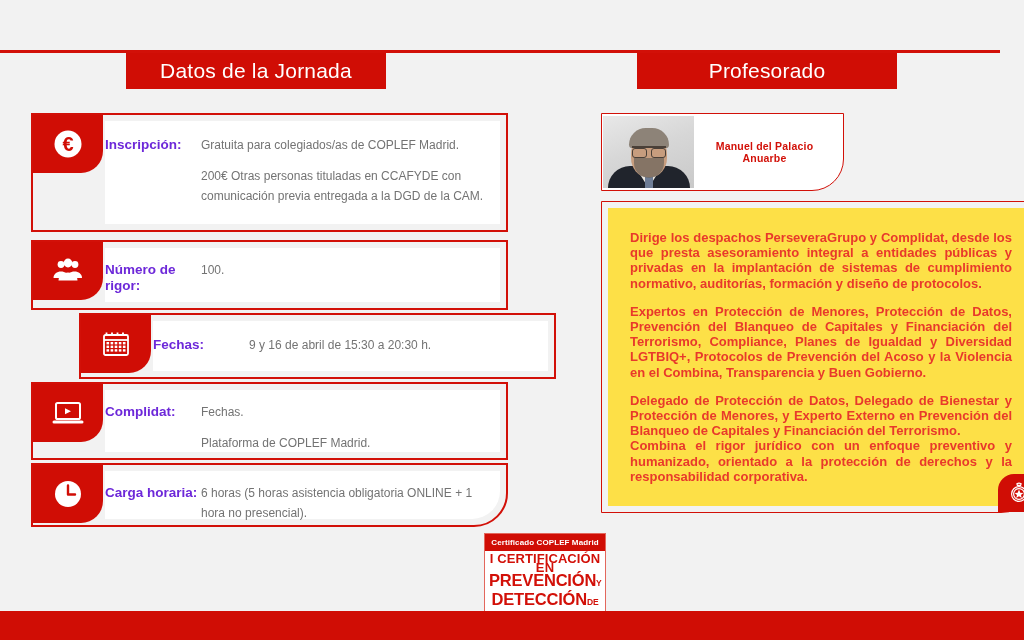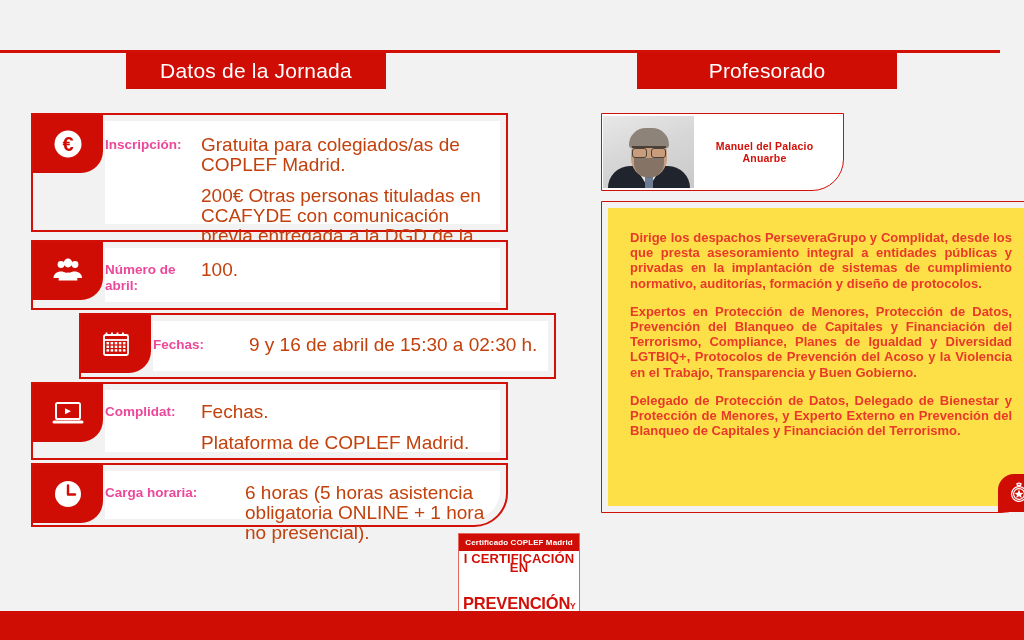--- a/index.html
+++ b/index.html
@@ -45,38 +45,38 @@
   
   .icon-tab{
     position:absolute;left:0;top:0;width:70px;height:58px;
     background:#d00d05;border-bottom-right-radius:22px;
     display:flex;align-items:center;justify-content:center;
     z-index:3;
   }
   .icon-tab svg{display:block;}
 
   .row-label{
-    color:#ec4899;font-weight:bold;font-size:13.5px;line-height:16px;
+    color:#6d28d9;font-weight:bold;font-size:13.5px;line-height:16px;
     width:96px;flex:0 0 96px;padding-top:2px;
   }
-  .row-body{color:#c2410c;font-size:19px;line-height:20px;font-weight:500;}
+  .row-body{color:#737373;font-size:12px;line-height:20px;font-weight:500;}
   .row-body p{margin:0 0 11px 0;}
   .row-body p:last-child{margin-bottom:0;}
 
   
   #row-inscripcion{top:0;height:119px;}
   #row-inscripcion .inner{padding:14px 10px 10px 0;}
   #row-plazas{top:127px;height:70px;}
   #row-plazas .inner{padding:12px 10px 8px 0;}
   #row-fechas{top:200px;height:66px;margin-left:48px;}
   #row-fechas .inner{padding:14px 10px 8px 0;}
   #row-modalidad{top:269px;height:78px;}
   #row-modalidad .inner{padding:12px 10px 8px 0;}
   #row-carga{top:350px;height:64px;}
-  #row-carga .inner{padding:12px 10px 8px 0;gap:44px;}
+  #row-carga .inner{padding:12px 10px 8px 0;}
 
   
   .panel-right{position:absolute;left:569px;top:113px;width:440px;height:400px;margin-left:32px;}
 
   .photo-card{
     position:absolute;left:0;top:0;width:243px;height:78px;
     border:1.5px solid #d21008;border-bottom-right-radius:32px;
     background:#ffffff;box-sizing:border-box;display:flex;align-items:center;
     z-index:4;
   }
@@ -144,31 +144,31 @@
   .bio-inner p:last-child{margin-bottom:0;}
 
   .emblem-badge{
     position:absolute;right:0;bottom:0;width:42px;height:38px;
     background:#d00d05;border-top-left-radius:16px;
     display:flex;align-items:center;justify-content:center;z-index:5;
   }
 
   
   .cert{
-    position:absolute;left:458px;top:533px;width:122px;height:93px;
+    position:absolute;left:484px;top:533px;width:122px;height:93px;
     background:#ffffff;border:1px solid #e3675c;box-sizing:border-box;
     text-align:center;
   }
   .cert-top{
     background:#d00d05;color:#ffffff;font-size:8px;font-weight:bold;
     padding:4px 0 4px 0;letter-spacing:.1px;
   }
   .cert-body{padding:3px 4px 0 4px;color:#d21008;}
   .cert-l1{font-size:13px;font-weight:bold;letter-spacing:.1px;line-height:9px;}
-  .cert-big{font-size:16.5px;font-weight:bold;line-height:16px;letter-spacing:-.2px;margin-top:23px;}
+  .cert-big{font-size:16.5px;font-weight:bold;line-height:16px;letter-spacing:-.2px;}
   .cert-big .sm{font-size:8.5px;}
 </style>
 </head>
 <body>
 
 <div class="stage">
 
   <div class="top-rule"></div>
 
   <div class="tab tab-left">
@@ -201,21 +201,21 @@
         <svg width="32" height="28" viewBox="0 0 32 28">
           <circle cx="9" cy="7.5" r="3.4" fill="#ffffff"></circle>
           <circle cx="23" cy="7.5" r="3.4" fill="#ffffff"></circle>
           <circle cx="16" cy="6" r="4.4" fill="#ffffff"></circle>
           <path d="M1.5 21c0-4.2 3.4-6.6 7.5-6.6s7.5 2.4 7.5 6.6z" fill="#ffffff"></path>
           <path d="M15 21c0-4.2 3.4-6.6 7.5-6.6S30 16.8 30 21z" fill="#ffffff"></path>
           <path d="M6.5 23.5c0-5 4.2-8 9.5-8s9.5 3 9.5 8z" fill="#ffffff"></path>
         </svg>
       </div>
       <div class="inner">
-        <div class="row-label">Número de abril:</div>
+        <div class="row-label">Número de rigor:</div>
         <div class="row-body">
           <p>100.</p>
         </div>
       </div>
     </div>
 
     <div class="row" id="row-fechas">
       <div class="icon-tab">
         <svg width="30" height="30" viewBox="0 0 30 30">
           <g fill="none" stroke="#ffffff" stroke-width="1.8">
@@ -238,21 +238,21 @@
               <rect x="9.6" y="20.2" width="2.6" height="2.4"></rect>
             <rect x="13.7" y="20.2" width="2.6" height="2.4"></rect>
               <rect x="17.8" y="20.2" width="2.6" height="2.4"></rect>
             <rect x="21.9" y="20.2" width="2.6" height="2.4"></rect>
           </g>
         </svg>
       </div>
       <div class="inner">
         <div class="row-label">Fechas:</div>
         <div class="row-body">
-          <p>9 y 16 de abril de 15:30 a 02:30 h.</p>
+          <p>9 y 16 de abril de 15:30 a 20:30 h.</p>
         </div>
       </div>
     </div>
 
     <div class="row" id="row-modalidad">
       <div class="icon-tab">
         <svg width="34" height="28" viewBox="0 0 34 28">
           <rect x="5" y="4" width="24" height="16" rx="1.6" fill="none" stroke="#ffffff" stroke-width="2"></rect>
           <path d="M14 9.2l6 3-6 3z" fill="#ffffff"></path>
           <rect x="1.5" y="21.5" width="31" height="3" rx="1.5" fill="#ffffff"></rect>
@@ -295,22 +295,23 @@
         <div class="hair"></div>
         <div class="beard"></div>
         <div class="glasses"></div>
       </div>
       <div class="prof-name">Manuel del Palacio Anuarbe</div>
     </div>
 
     <div class="bio-card">
       <div class="bio-inner">
         <p>Dirige los despachos PerseveraGrupo y Complidat, desde los que presta asesoramiento integral a entidades públicas y privadas en la implantación de sistemas de cumplimiento normativo, auditorías, formación y diseño de protocolos.</p>
-        <p>Expertos en Protección de Menores, Protección de Datos, Prevención del Blanqueo de Capitales y Financiación del Terrorismo, Compliance, Planes de Igualdad y Diversidad LGTBIQ+, Protocolos de Prevención del Acoso y la Violencia en el Trabajo, Transparencia y Buen Gobierno.</p>
+        <p>Expertos en Protección de Menores, Protección de Datos, Prevención del Blanqueo de Capitales y Financiación del Terrorismo, Compliance, Planes de Igualdad y Diversidad LGTBIQ+, Protocolos de Prevención del Acoso y la Violencia en el Combina, Transparencia y Buen Gobierno.</p>
         <p class="tight">Delegado de Protección de Datos, Delegado de Bienestar y Protección de Menores, y Experto Externo en Prevención del Blanqueo de Capitales y Financiación del Terrorismo.</p>
+        <p>Combina el rigor jurídico con un enfoque preventivo y humanizado, orientado a la protección de derechos y la responsabilidad corporativa.</p>
       </div>
       <div class="emblem-badge">
         <svg width="22" height="24" viewBox="0 0 22 24">
           <g fill="none" stroke="#ffffff" stroke-width="1.2">
             <path d="M11 2.2c-1.1 0-2.1.5-2.1.5l.5 1.6h3.2l.5-1.6s-1-.5-2.1-.5z"></path>
             <circle cx="11" cy="13" r="7.4"></circle>
             <circle cx="11" cy="13" r="5.4"></circle>
           </g>
           <path d="M11 8.6l1.3 3.1 3.1.2-2.4 2 .8 3-2.8-1.7-2.8 1.7.8-3-2.4-2 3.1-.2z" fill="#ffffff"></path>
         </svg>

